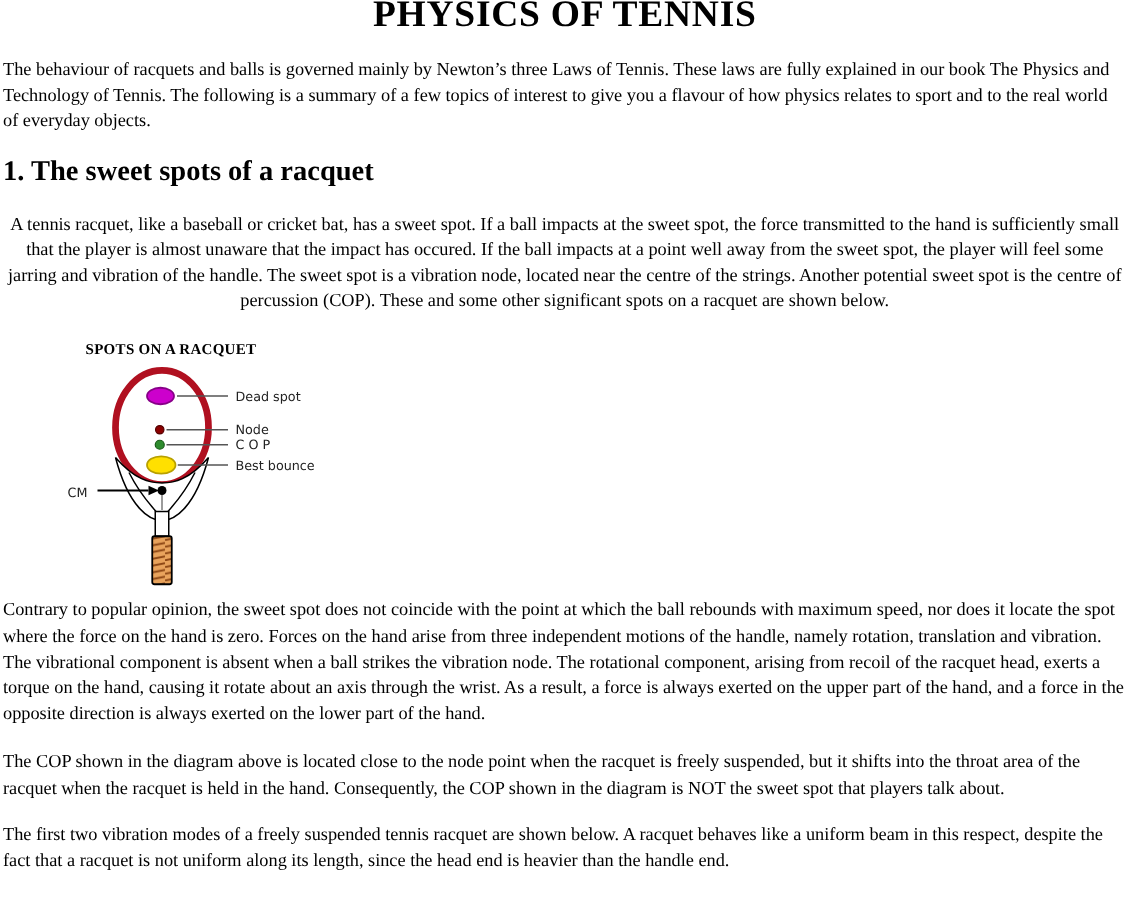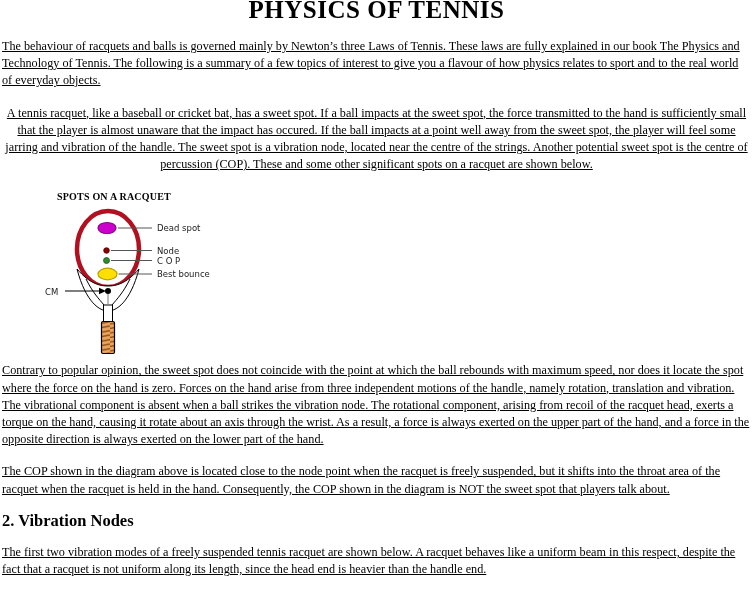--- a/index.html
+++ b/index.html
@@ -17,21 +17,20 @@
     font-weight: bold;
     text-align: center;
     margin: -4px 0 15px 0;
     letter-spacing: 0.5px;
   }
   .para {
     font-size: 12.2px;
     line-height: 17.2px;
     margin: 0;
     text-align: left;
-    text-decoration: underline;
   }
   .intro   { margin-top: 15px; }
   .s1p1    { margin-top: 15px; text-align: center; }
   .s1p2    { margin-top: 7px; }
   .s1p3    { margin-top: 15px; }
   .s2p1    { margin-top: 14px; }
   .sec-heading {
     font-size: 19px;
     line-height: 23px;
     font-weight: bold;
@@ -64,20 +63,21 @@
 </style>
 </head>
 <body>
 
 <div class="page">
 
   <h1 class="page-title">PHYSICS OF TENNIS</h1>
 
   <p class="para intro">The behaviour of racquets and balls is governed mainly by Newton’s three Laws of Tennis. These laws are fully explained in our book The Physics and Technology of Tennis. The following is a summary of a few topics of interest to give you a flavour of how physics relates to sport and to the real world of everyday objects.</p>
 
+  <h2 class="sec-heading">1. The sweet spots of a racquet</h2>
 
   <p class="para s1p1">A tennis racquet, like a baseball or cricket bat, has a sweet spot. If a ball impacts at the sweet spot, the force transmitted to the hand is sufficiently small that the player is almost unaware that the impact has occured. If the ball impacts at a point well away from the sweet spot, the player will feel some jarring and vibration of the handle. The sweet spot is a vibration node, located near the centre of the strings. Another potential sweet spot is the centre of percussion (COP). These and some other significant spots on a racquet are shown below.</p>
 
   <figure class="diagram">
     <svg width="215" height="170" viewBox="0 0 215 170" xmlns="http://www.w3.org/2000/svg">
       <defs>
         <pattern id="gripHatch" patternUnits="userSpaceOnUse" width="13" height="4.5">
           <rect width="13" height="4.5" fill="#E8A35C"></rect>
           <path d="M0,4 L13,1.5" stroke-width="1.3" fill="none" stroke="#8B4513"></path>
         </pattern>
@@ -116,17 +116,16 @@
       <text x="13" y="110" class="diagram-label-text">CM</text>
       <line x1="33" y1="106" x2="67" y2="106" stroke-width="1.2" stroke="#000000"></line>
       <polygon points="67,102.8 74,106 67,109.2" fill="#000000"></polygon>
     </svg>
   </figure>
 
   <p class="para s1p2">Contrary to popular opinion, the sweet spot does not coincide with the point at which the ball rebounds with maximum speed, nor does it locate the spot where the force on the hand is zero. Forces on the hand arise from three independent motions of the handle, namely rotation, translation and vibration. The vibrational component is absent when a ball strikes the vibration node. The rotational component, arising from recoil of the racquet head, exerts a torque on the hand, causing it rotate about an axis through the wrist. As a result, a force is always exerted on the upper part of the hand, and a force in the opposite direction is always exerted on the lower part of the hand.</p>
 
   <p class="para s1p3">The COP shown in the diagram above is located close to the node point when the racquet is freely suspended, but it shifts into the throat area of the racquet when the racquet is held in the hand. Consequently, the COP shown in the diagram is NOT the sweet spot that players talk about.</p>
 
-  <h3 class="subsec-heading">2. Vibration Nodes</h3>
 
   <p class="para s2p1">The first two vibration modes of a freely suspended tennis racquet are shown below. A racquet behaves like a uniform beam in this respect, despite the fact that a racquet is not uniform along its length, since the head end is heavier than the handle end.</p>
 
 </div>
 
 </body></html>

